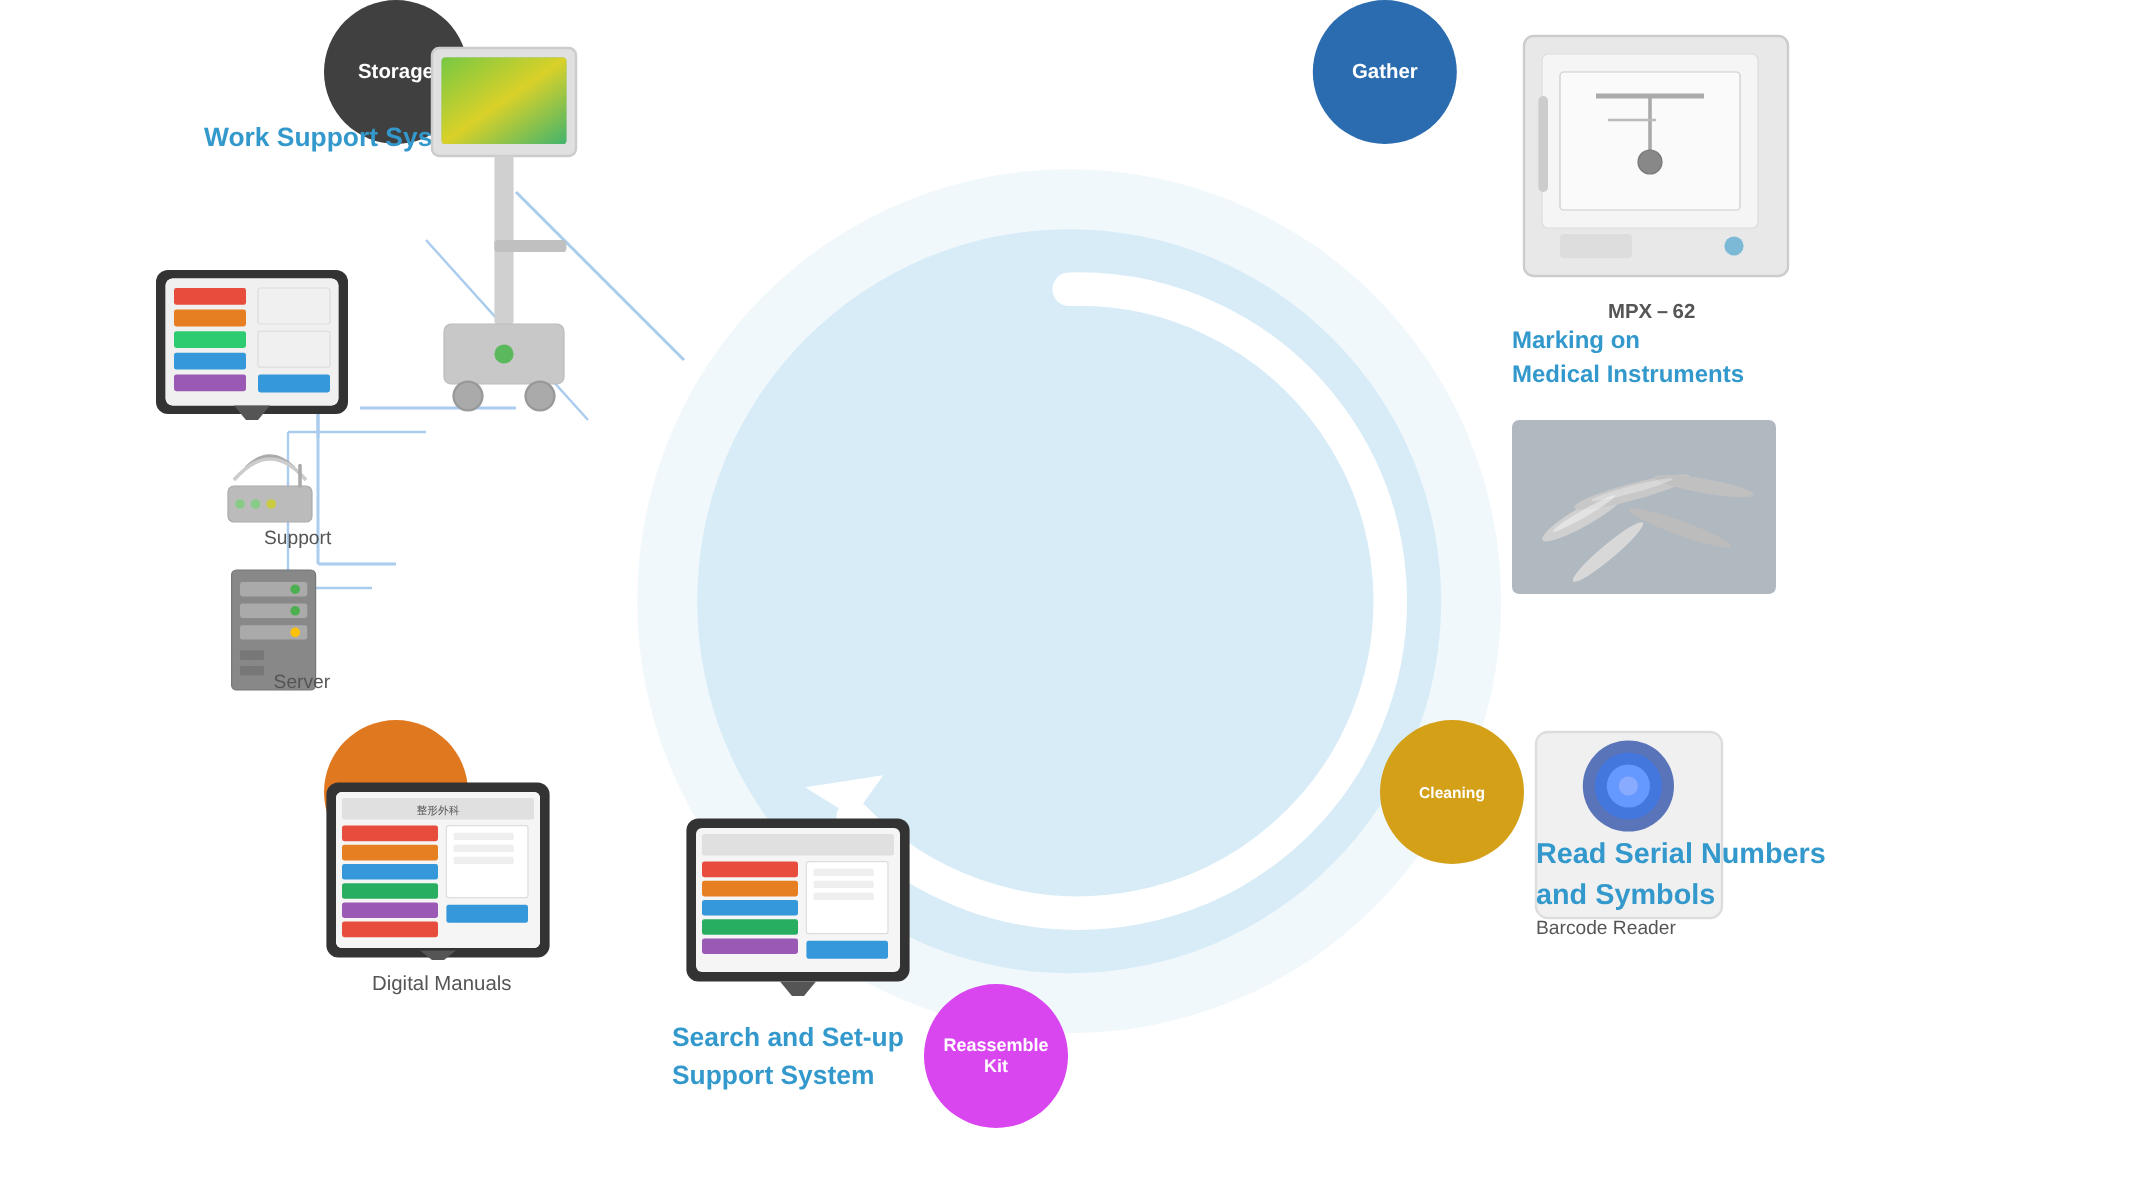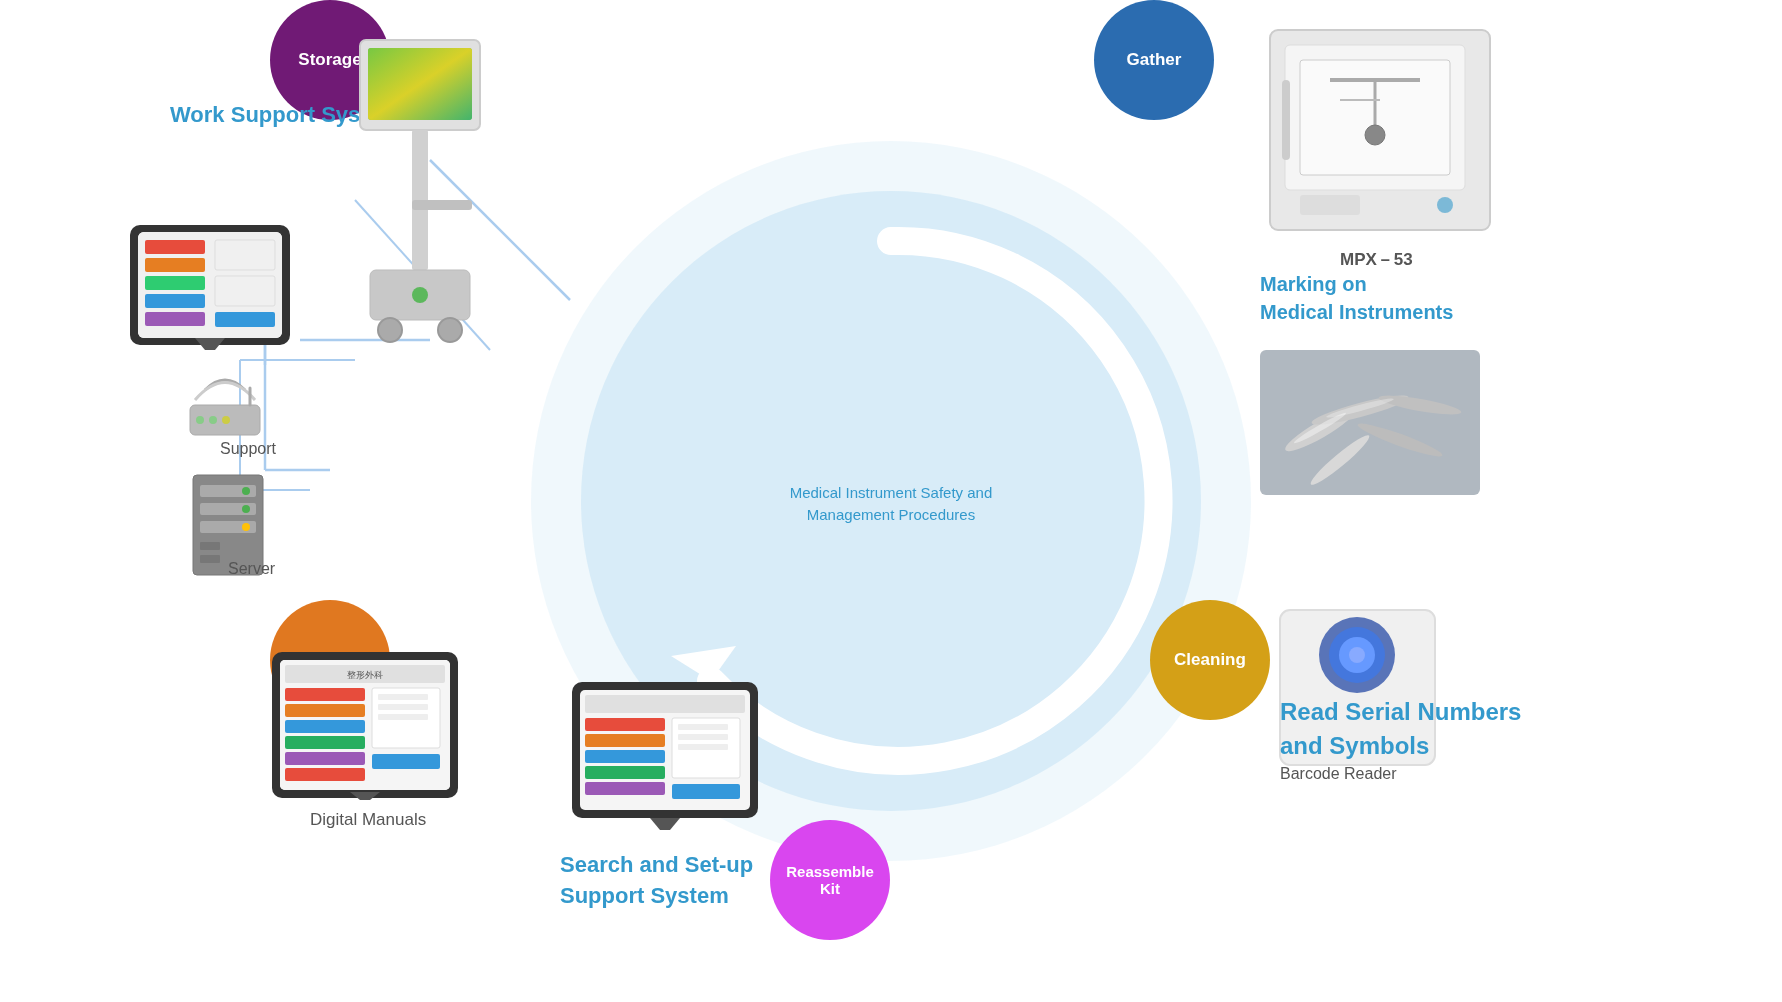--- a/index.html
+++ b/index.html
@@ -139,50 +139,49 @@
   <line x1="240" y1="360" x2="355" y2="360" stroke="#aaccee" stroke-width="2"></line>
   <line x1="240" y1="360" x2="240" y2="490" stroke="#aaccee" stroke-width="2"></line>
   <line x1="240" y1="490" x2="310" y2="490" stroke="#aaccee" stroke-width="2"></line>
 
 </svg>
 
 <div class="outer-ring" style="position:absolute; left:891px; top:501px; transform:translate(-50%,-50%); width:720px; height:720px; border-radius:50%; background:rgba(173,216,240,0.18); z-index:1;"></div>
 
 <div class="main-circle" style="position:absolute; left:891px; top:501px; transform:translate(-50%,-50%); z-index:2;">
   <div class="center-text">
-    <div class="center-subtitle">Medical Instrument Safety and<br>Management Procedures</div>
   </div>
 </div>
 
 <svg style="position:absolute; left:891px; top:501px; transform:translate(-50%,-50%); z-index:8; pointer-events:none;" width="620" height="620" viewBox="-310 -310 620 620" xmlns="http://www.w3.org/2000/svg">
 
   <path d="M 0 -260 A 260 260 0 1 1 -180 180" fill="none" stroke="white" stroke-width="28" stroke-linecap="round"></path>
 
   <polygon points="-180,180 -220,155 -155,145" fill="white"></polygon>
 
   <path d="M 0 -260 A 260 260 0 0 0 -260 0" fill="none" stroke="white" stroke-width="28" stroke-linecap="round" stroke-dasharray="1 10000" opacity="0"></path>
 </svg>
 
 <div class="node node-gather" style="position:absolute; left:964px; top:250px; width:120px; height:120px; border-radius:50%; background:#2b6cb0; display:flex; align-items:center; justify-content:center; color:white; font-weight:bold; font-size:17px; text-align:center; z-index:20;">
   <span>Gather</span>
 </div>
 
-<div class="node node-cleaning" style="position:absolute; left:1020px; top:520px; width:120px; height:120px; border-radius:50%; background:#d4a017; display:flex; align-items:center; justify-content:center; color:white; font-weight:bold; font-size:17px; text-align:center; z-index:20;">
+<div class="node node-cleaning" style="position:absolute; left:1020px; top:520px; width:120px; height:120px; border-radius:50%; background:#d4a017; display:flex; align-items:center; justify-content:center; color:white; font-weight:bold; font-size:13px; text-align:center; z-index:20;">
   <span>Cleaning</span>
 </div>
 
 <div class="node node-reassemble" style="position:absolute; left:830px; top:640px; width:120px; height:120px; border-radius:50%; background:#d946ef; display:flex; align-items:center; justify-content:center; color:white; font-weight:bold; font-size:15px; text-align:center; z-index:20;">
   <span>Reassemble<br>Kit</span>
 </div>
 
 <div class="node node-disinfect" style="position:absolute; left:580px; top:520px; width:120px; height:120px; border-radius:50%; background:#e07820; display:flex; align-items:center; justify-content:center; color:white; font-weight:bold; font-size:17px; text-align:center; z-index:20;">
   <span>Disinfect</span>
 </div>
 
-<div class="node node-storage" style="position:absolute; left:580px; top:250px; width:120px; height:120px; border-radius:50%; background:#701a75; display:flex; align-items:center; justify-content:center; color:white; font-weight:bold; font-size:17px; text-align:center; z-index:20;">
+<div class="node node-storage" style="position:absolute; left:580px; top:250px; width:120px; height:120px; border-radius:50%; background:#404040; display:flex; align-items:center; justify-content:center; color:white; font-weight:bold; font-size:17px; text-align:center; z-index:20;">
   <span>Storage</span>
 </div>
 
 <div style="position:absolute; left:170px; top:100px; z-index:30;">
   <div class="side-title" style="color:#3399cc; font-size:22px; font-weight:bold;">Work Support
 System</div>
 </div>
 
 <div style="position:absolute; left:340px; top:30px; z-index:30;">
   <svg width="160" height="320" viewBox="0 0 160 320">
@@ -326,21 +325,21 @@
     <line x1="115" y1="60" x2="115" y2="110" stroke="#aaa" stroke-width="3"></line>
     <circle cx="115" cy="115" r="10" fill="#888" stroke="#777"></circle>
     <line x1="80" y1="80" x2="120" y2="80" stroke="#bbb" stroke-width="2"></line>
 
     <rect x="40" y="175" width="60" height="20" rx="3" fill="#ddd"></rect>
     <circle cx="185" cy="185" r="8" fill="#3399cc" opacity="0.6"></circle>
 
     <rect x="22" y="60" width="8" height="80" rx="4" fill="#ccc"></rect>
   </svg>
 </div>
-<div style="position:absolute; left:1340px; top:248px; z-index:30; color:#555; font-size:17px; font-weight:bold;">MPX－53</div>
+<div style="position:absolute; left:1340px; top:248px; z-index:30; color:#555; font-size:17px; font-weight:bold;">MPX－62</div>
 <div style="position:absolute; left:1260px; top:270px; z-index:30; color:#3399cc; font-size:20px; font-weight:bold; line-height:1.4;">Marking on<br>Medical Instruments</div>
 
 <div style="position:absolute; left:1260px; top:350px; z-index:30;">
   <svg width="220" height="145" viewBox="0 0 220 145">
     <rect width="220" height="145" rx="6" fill="#b0b8c0"></rect>
 
     <ellipse cx="60" cy="80" rx="40" ry="8" fill="#d0d0d0" transform="rotate(-30 60 80)"></ellipse>
     <ellipse cx="100" cy="60" rx="50" ry="7" fill="#c8c8c8" transform="rotate(-15 100 60)"></ellipse>
     <ellipse cx="140" cy="90" rx="45" ry="6" fill="#bcbcbc" transform="rotate(20 140 90)"></ellipse>
     <ellipse cx="80" cy="110" rx="38" ry="6" fill="#d8d8d8" transform="rotate(-40 80 110)"></ellipse>

